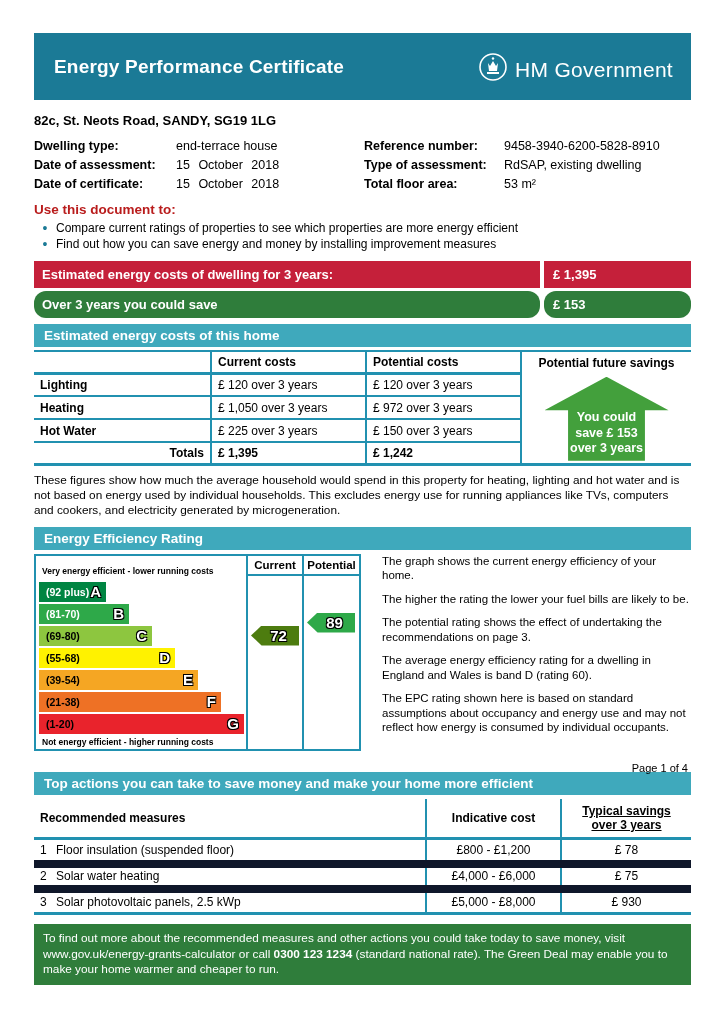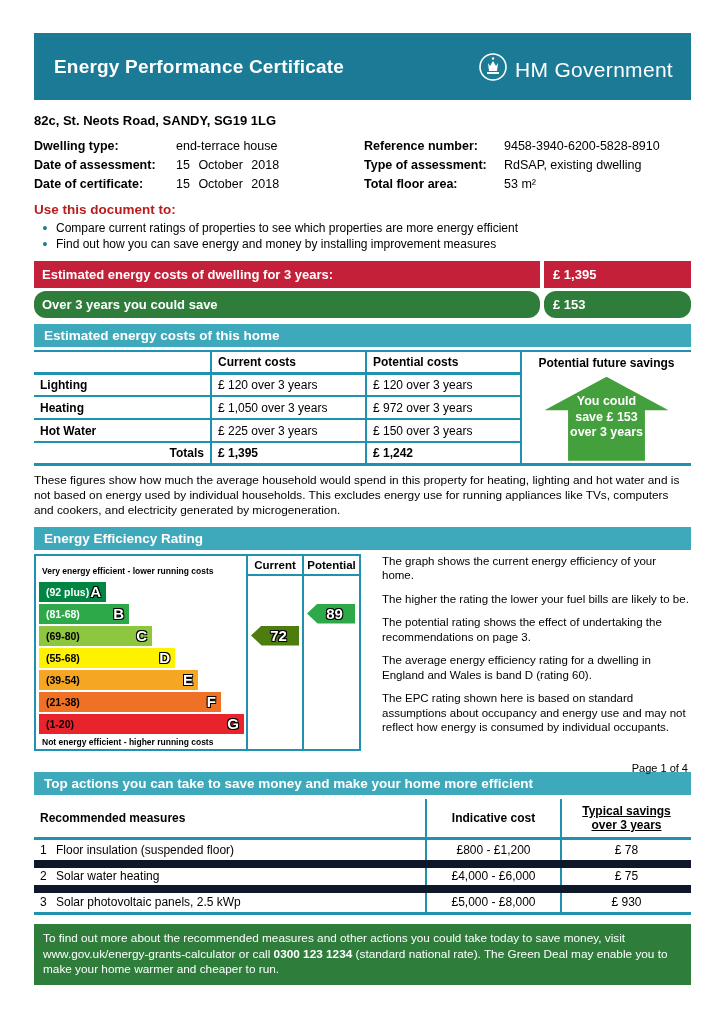--- a/index.html
+++ b/index.html
@@ -73,21 +73,21 @@
   .costs-table { border-bottom: 3px solid #2191b0; }
   .rowname { font-weight: bold; }
   .totlbl { font-weight: bold; text-align: right !important; }
   .totval { font-weight: bold; }
   .house-cell { position: relative; }
   .house {
     width: 124px; height: 84px; margin: 2px auto 0 auto; background: #43a03c;
     clip-path: polygon(50% 0, 100% 40%, 81% 40%, 81% 100%, 19% 100%, 19% 40%, 0 40%);
     color: #fff; font-weight: bold; font-size: 12.5px; line-height: 15.5px;
     display: flex; align-items: flex-end; justify-content: center;
-    text-align: center; white-space: pre-line; padding-bottom: 20px;
+    text-align: center; white-space: pre-line; padding-bottom: 4px;
   }
   .costs-note { margin-top: 7px; font-size: 11.8px; line-height: 15px; width: 657px; }
 
   
   .epc-wrap { display: flex; margin-top: 4px; }
   .epc-box { position: relative; width: 327px; height: 197px; border: 2px solid #2191b0; flex: none; }
   .epc-vline { position: absolute; top: 0; bottom: 0; width: 2px; background: #2191b0; }
   .vl1 { left: 210px; } .vl2 { left: 266px; }
   .epc-col-head { position: absolute; top: 0; height: 20px; line-height: 19px; text-align: center;
     font-weight: bold; font-size: 11.5px; border-bottom: 2px solid #2191b0; }
@@ -106,21 +106,21 @@
   .band-d { width: 136px; background: #fff200; color: #000; }
   .band-e { width: 159px; background: #f5a623; color: #000; }
   .band-f { width: 182px; background: #ee7125; color: #000; }
   .band-g { width: 205px; background: #e9232c; color: #000; }
   .rating-arrow { position: absolute; width: 48px; height: 20px;
     clip-path: polygon(22% 0, 100% 0, 100% 100%, 22% 100%, 0 50%);
     color: #fff; font-size: 15px; font-weight: bold; text-align: center; line-height: 20px;
     padding-left: 7px;
     text-shadow: -1px -1px 0 #000, 1px -1px 0 #000, -1px 1px 0 #000, 1px 1px 0 #000; }
   .arrow-cur { left: 215px; top: 70px; background: #4d7c0f; }
-  .arrow-pot { left: 271px; top: 48px; background: #2ea949; }
+  .arrow-pot { left: 271px; top: 57px; background: #2ea949; }
   .epc-text { margin-left: 21px; width: 309px; font-size: 11.5px; line-height: 14.5px; }
   .epc-text p { margin-bottom: 9px; }
 
   
   .actions-table { width: 657px; margin-top: 4px; font-size: 12px; border-bottom: 3px solid #2191b0; }
   .actions-table th, .actions-table td { padding: 0 6px; vertical-align: middle; }
   .actions-table th { height: 40px; font-weight: bold; }
   .actions-table td { height: 25px; border-top: 8px solid #0f172a; }
   .actions-table tr.first td { border-top: 3px solid #2191b0; }
   .a1 { width: 392px; text-align: left; }
@@ -246,21 +246,21 @@
       <div class="epc-vline vl2"></div>
       <div class="epc-col-head hd-cur">Current</div>
       <div class="epc-col-head hd-pot">Potential</div>
       <div class="epc-toplabel">Very energy efficient - lower running costs</div>
       <div class="bands">
         <div class="band band-a">
           <span>(92 plus)</span>
           <span class="letter">A</span>
         </div>
         <div class="band band-b">
-          <span>(81-68)</span>
+          <span>(81-70)</span>
           <span class="letter">B</span>
         </div>
         <div class="band band-c">
           <span>(69-80)</span>
           <span class="letter">C</span>
         </div>
         <div class="band band-d">
           <span>(55-68)</span>
           <span class="letter">D</span>
         </div>

